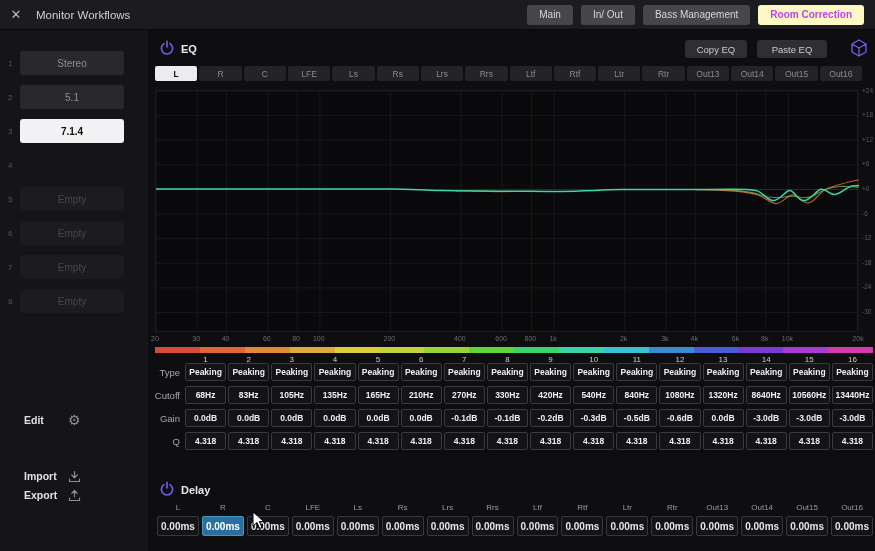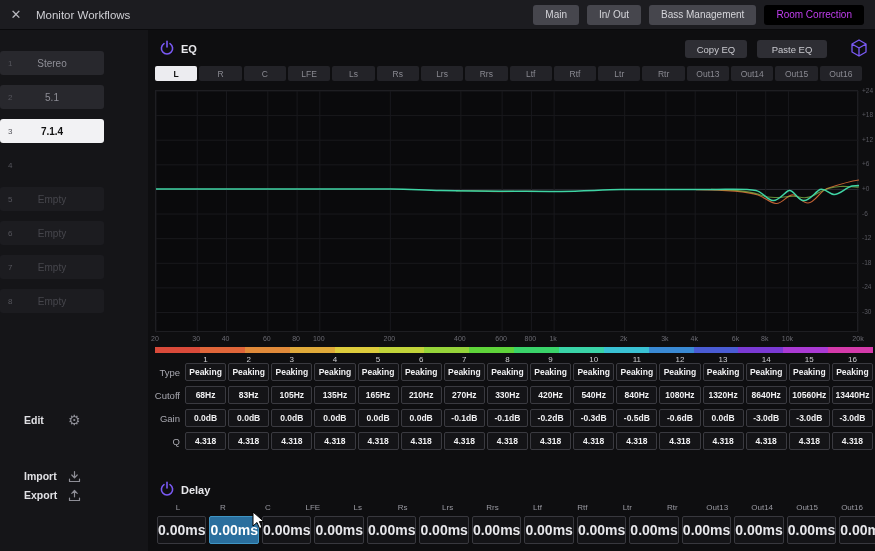--- a/index.html
+++ b/index.html
@@ -8,28 +8,28 @@
   button { cursor:pointer; }
 
   
   .topbar { position:absolute; left:0; top:0; width:875px; height:30px; background:#1c1c20;
             border-bottom:1px solid #0a0a0c; display:flex; align-items:center; }
   .close-btn { width:32px; text-align:center; color:#b9b9bf; font-size:13px; cursor:pointer; }
   .tb-title { font-size:11.5px; color:#cfcfd4; margin-left:4px; }
   .nav-tabs { margin-left:auto; display:flex; gap:8px; padding-right:11px; }
   .nav-tab { height:20px; padding:0 12px; background:#46464d; border:none; border-radius:3px;
              color:#d5d5da; font-size:10px; }
-  .nav-tab.active { background:#000000; color:var(--room-correction-text,#c13ef0); }
+  .nav-tab.active { background:#fef9c3; color:var(--room-correction-text,#c13ef0);font-weight:bold; }
 
   
   .sidebar { position:absolute; left:0; top:30px; width:148px; height:521px; background:#151518; }
   .preset-list { position:absolute; top:16px; left:0; width:100%; }
   .preset-row { position:relative; height:34px; display:flex; align-items:center; }
   .preset-num { position:absolute; left:8px; font-size:8px; color:#55555c; }
-  .preset-btn { width:104px; height:24px; border:none; border-radius:3px;
+  .preset-btn { margin-left:20px; width:104px; height:24px; border:none; border-radius:3px;
                 background:#28282d; color:#8e8e96; font-size:10px; }
   .preset-btn.empty { background:#1c1c20; color:#46464c; }
   .preset-btn.selected { background:#f2f2f4; color:#111; font-weight:bold; }
   .action-row { position:absolute; left:0; width:148px; height:22px; display:flex; align-items:center;
                 padding-left:24px; cursor:pointer; }
   .action-row .lbl { font-size:10.5px; color:#e0e0e4; font-weight:bold; }
   .action-row .ic  { position:absolute; left:68px; color:#8e8e96; display:flex; align-items:center; }
   .gear-glyph { font-size:14px; color:#8e8e96; }
 
   
@@ -65,22 +65,22 @@
                      color:#f0f0f2; font-size:8.5px; font-weight:600;
                      display:flex; align-items:center; justify-content:center; white-space:nowrap; overflow:hidden; }
   .row-lbl { position:absolute; left:0; width:32px; text-align:right; font-size:9.5px; color:#a8a8b0; }
 
   .delay-header { top:451px; }
   .grid16d { position:absolute; left:9px; width:716px; display:grid;
              grid-template-columns:repeat(16,1fr); gap:3px; }
   .delay-chans { top:473px; }
   .delay-chans span { text-align:center; font-size:8px; color:#9a9aa2; }
   .delay-vals { top:486px; }
-  .delay-cell { height:28px; background:#141417; border:1px solid #38383e; border-radius:2px;
-                color:#e6e6ea; font-size:14px; font-weight:600;
+  .delay-cell { height:20px; background:#141417; border:1px solid #38383e; border-radius:2px;
+                color:#e6e6ea; font-size:10px; font-weight:600;
                 display:flex; align-items:center; justify-content:center; cursor:pointer; }
   .delay-cell.selected { background:var(--delay-selected-bg,#2a6f9e); border-color:#3f95c4; color:#fff; }
 
   .cursor { position:absolute; left:252px; top:511px; pointer-events:none; }
 </style>
 </head>
 <body>
 
 <div class="topbar">
   <span class="close-btn">✕</span>

